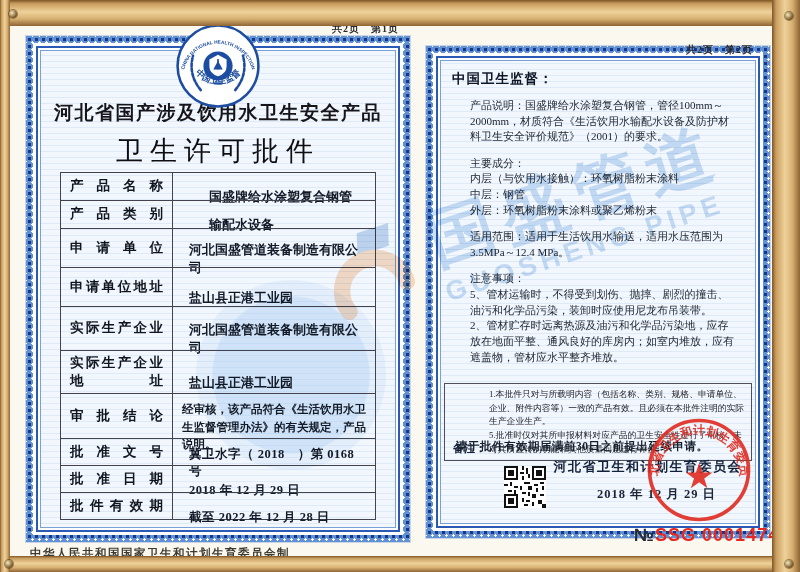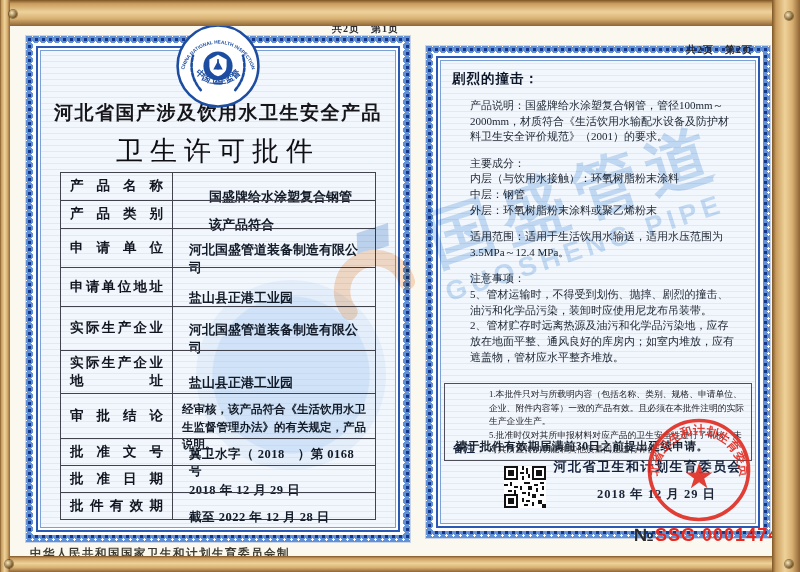--- a/index.html
+++ b/index.html
@@ -120,21 +120,21 @@
             <div class="t-row r-s">
               <div class="t-label">
                   <span>产品名称</span>
                 </div>
               <div class="t-value">国盛牌给水涂塑复合钢管</div>
             </div>
             <div class="t-row r-s">
               <div class="t-label">
                   <span>产品类别</span>
                 </div>
-              <div class="t-value">该产品符合</div>
+              <div class="t-value">输配水设备</div>
             </div>
             <div class="t-row r-m">
               <div class="t-label">
                   <span>申请单位</span>
                 </div>
               <div class="t-value">河北国盛管道装备制造有限公司</div>
             </div>
             <div class="t-row r-m">
               <div class="t-label">
                   <span>申请单位地址</span>
@@ -202,21 +202,21 @@
         </text>
       </svg>
     </div>
   </div>
 
   <div class="page page2">
     <div class="ornate">
       <div class="whitegap">
         <div class="inner">
           <div class="p2-content">
-            <div class="h2">剧烈的撞击：</div>
+            <div class="h2">中国卫生监督：</div>
             <div class="p2-body">
               <div class="para">产品说明：国盛牌给水涂塑复合钢管，管径100mm～2000mm，材质符合《生活饮用水输配水设备及防护材料卫生安全评价规范》（2001）的要求。</div>
               <div class="para gap">主要成分：</div>
               <div class="para">内层（与饮用水接触）：环氧树脂粉末涂料</div>
               <div class="para">中层：钢管</div>
               <div class="para">外层：环氧树脂粉末涂料或聚乙烯粉末</div>
               <div class="para gap">适用范围：适用于生活饮用水输送，适用水压范围为3.5MPa～12.4 MPa。</div>
               <div class="para gap">注意事项：</div>
               <div class="para">5、管材运输时，不得受到划伤、抛摔、剧烈的撞击、油污和化学品污染，装卸时应使用尼龙布吊装带。</div>
               <div class="para">2、管材贮存时远离热源及油污和化学品污染地，应存放在地面平整、通风良好的库房内；如室内堆放，应有遮盖物，管材应水平整齐堆放。</div>

